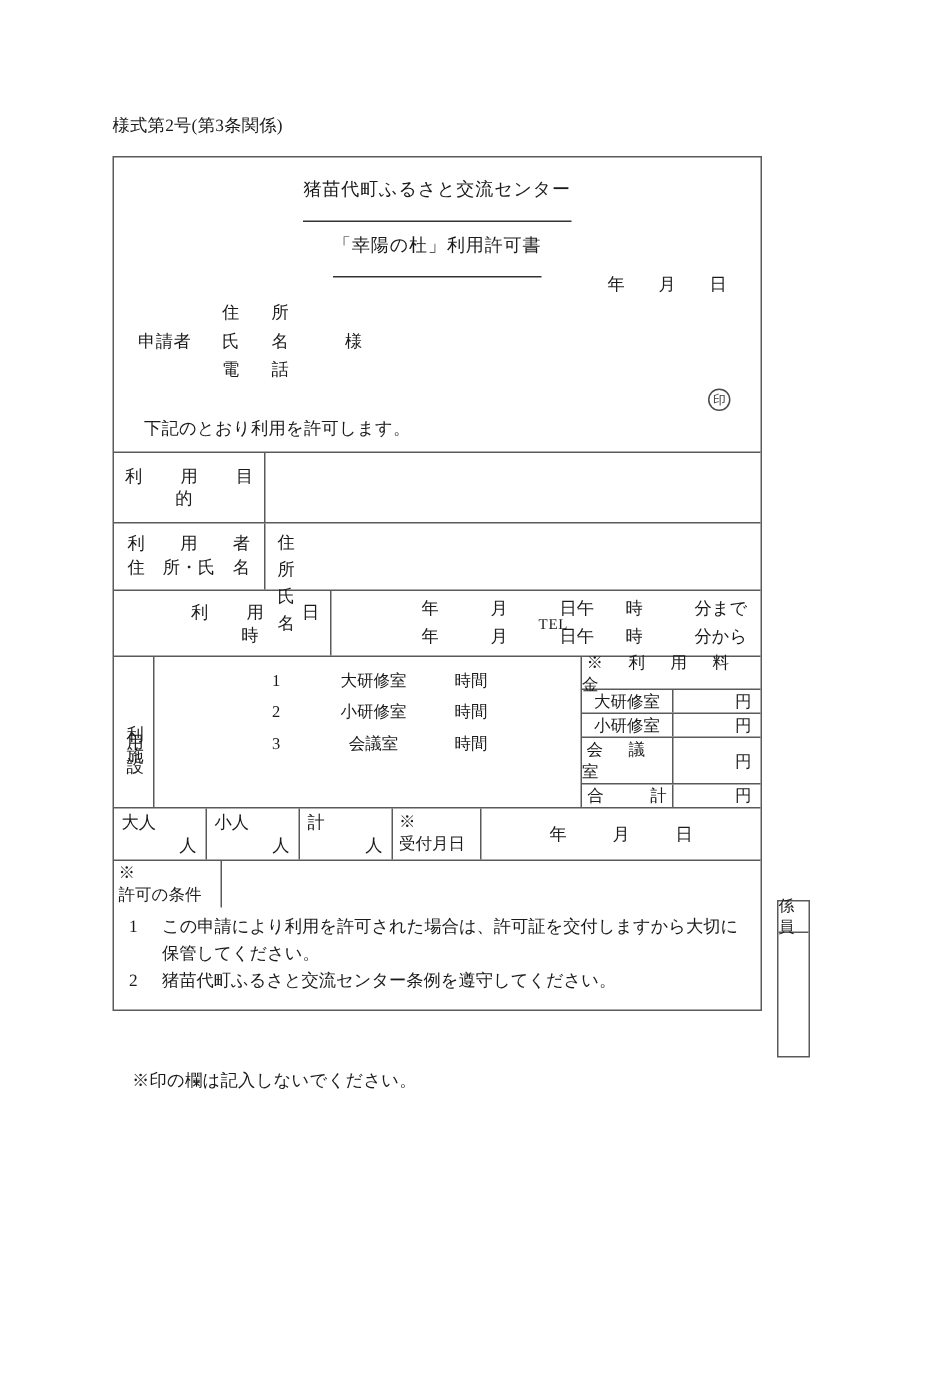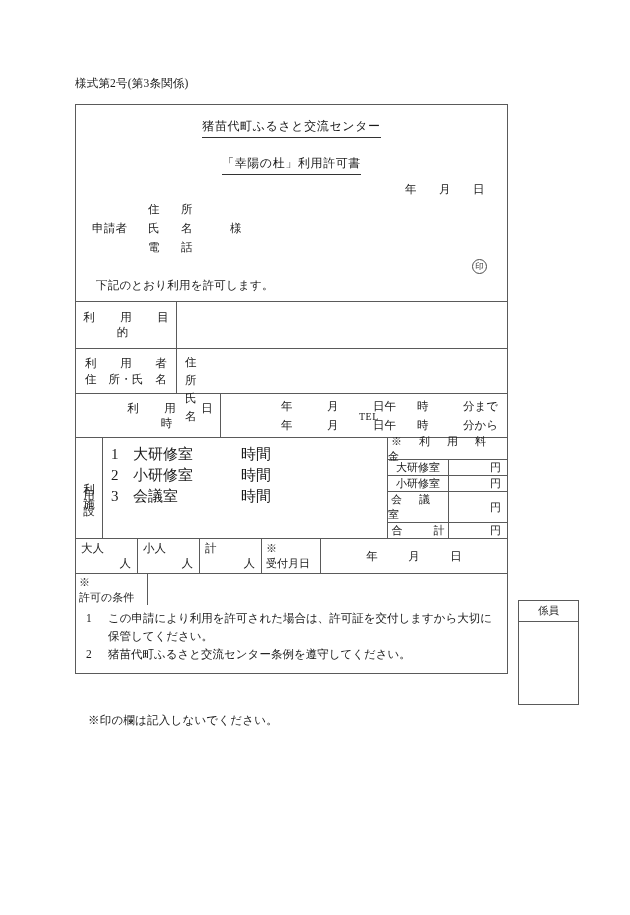--- a/index.html
+++ b/index.html
@@ -52,21 +52,21 @@
     box-sizing: border-box;
   }
   .doc-title {
     text-align: center;
     font-size: 12px;
     letter-spacing: 0.6px;
     margin-top: 13px;
   }
   .doc-title span {
     border-bottom: 1px solid #333;
-    padding-bottom: 4px;
+    padding-bottom: 14px;
   }
   .doc-title.line2 {
     margin-top: 20px;
   }
   .date-line {
     position: absolute;
     right: 22px;
     top: 64px;
     font-size: 11.5px;
     letter-spacing: 0.5px;
@@ -187,22 +187,23 @@
     letter-spacing: 7px;
     line-height: 26px;
     height: 92px;
     display: flex;
     align-items: center;
     justify-content: center;
   }
   .fac-list {
     flex: 1;
     padding: 6px 0 0 8px;
-    font-size: 15px;
+    font-size: 11px;
     line-height: 21px;
+    text-align: center;
   }
   .fac-list .no { display: inline-block; width: 22px; }
   .fac-list .nm { display: inline-block; width: 108px; }
   .fac-list .hr { display: inline-block; }
 
   .fee-table {
     width: 119px;
     flex: 0 0 119px;
     border-left: 1px solid #5a5a5a;
     display: flex;
@@ -316,21 +317,21 @@
   }
   .notice-item { display: flex; }
   .notice-item .num { width: 22px; flex: 0 0 22px; }
   .notice-item .txt { flex: 1; }
 
   
   .staff-box {
     position: absolute;
     left: 518px;
     top: 600px;
-    width: 61px;
+    width: 22px;
     height: 105px;
     border: 1px solid #5a5a5a;
     box-sizing: border-box;
     background: #fff;
   }
   .staff-head {
     height: 20px;
     border-bottom: 1px solid #5a5a5a;
     display: flex;
     align-items: center;

